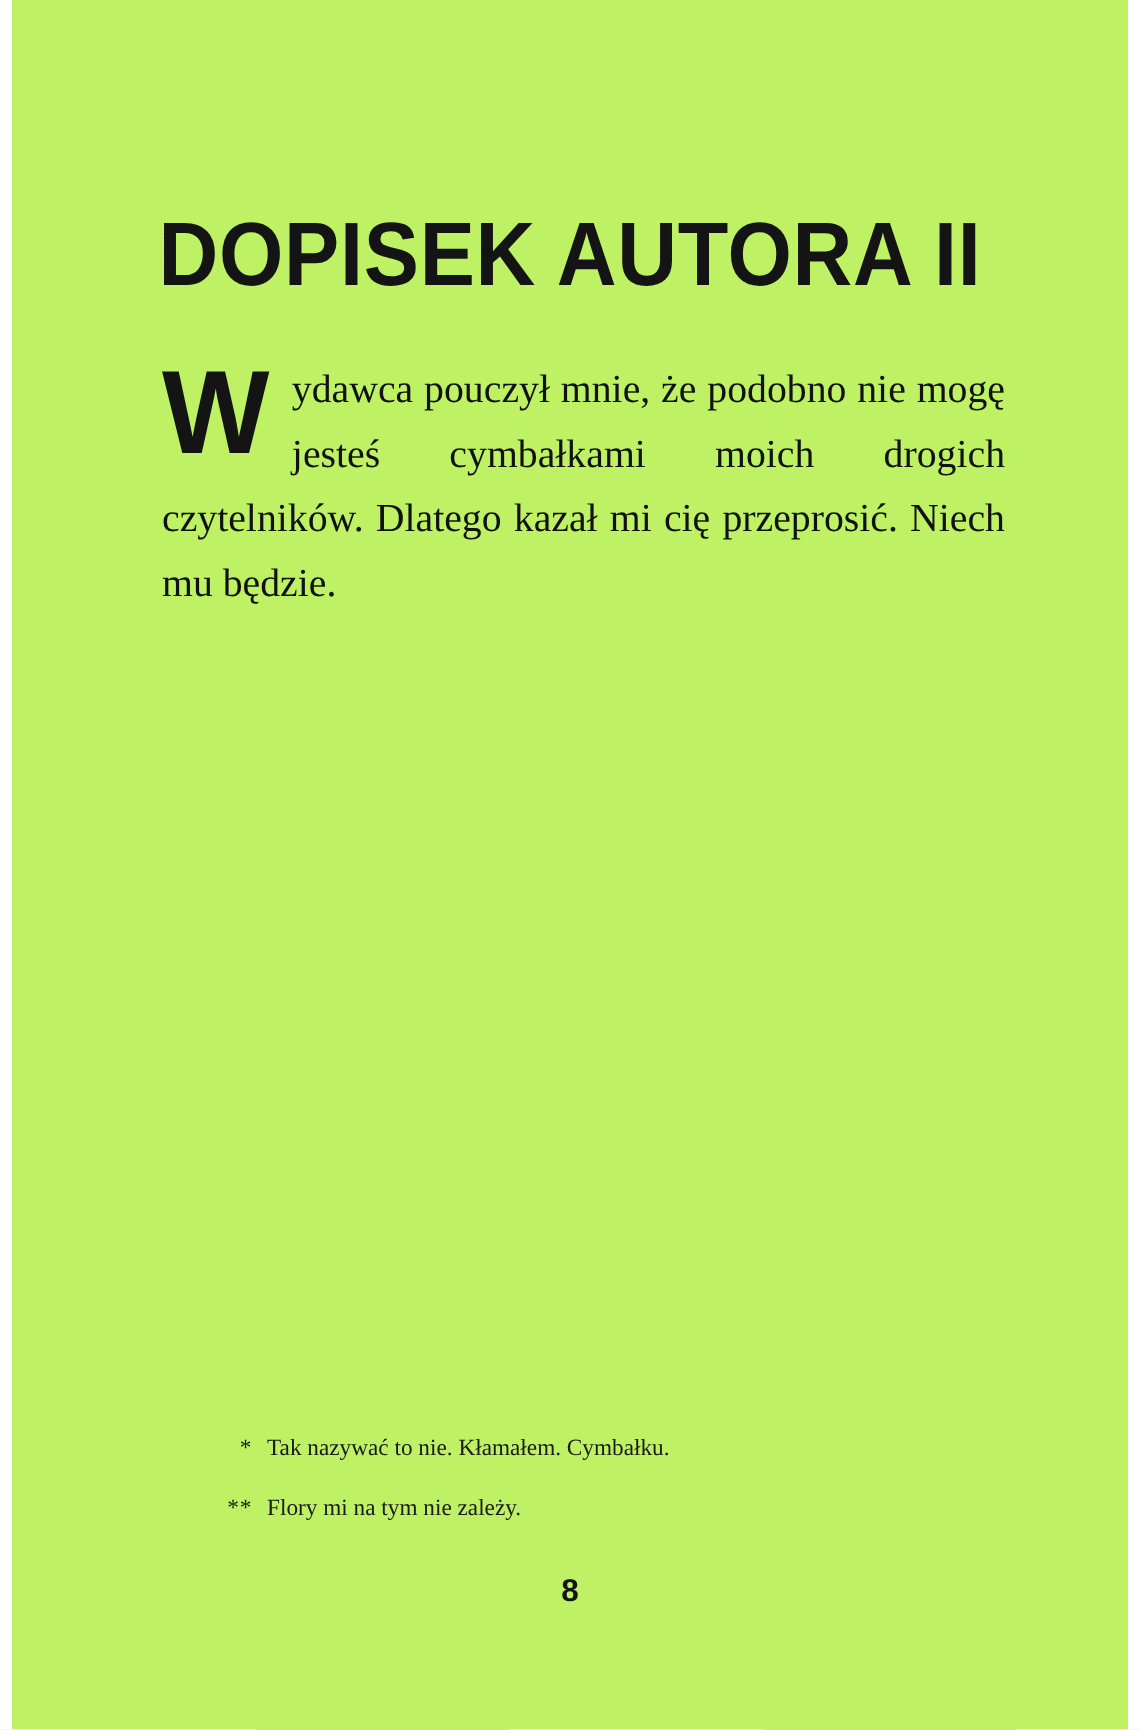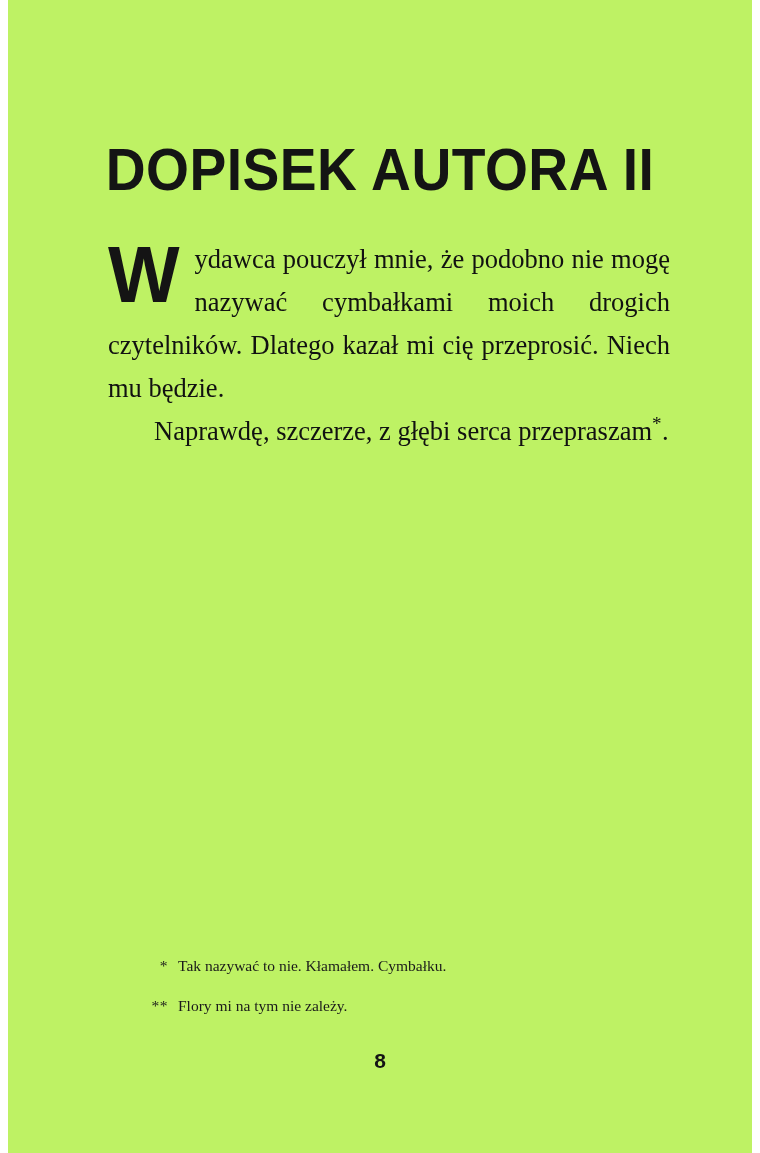--- a/index.html
+++ b/index.html
@@ -137,24 +137,23 @@
 </head>
 <body>
 
 <div class="page">
 
   <h1 class="chapter-title">DOPISEK AUTORA II</h1>
 
   <div class="text-column">
 
     <p class="para para-first">
-      <span class="dropcap">W</span><span>ydawca pouczył mnie, że podobno nie mogę nazywać cymbałkami moich dro­gich czytelników. Dlatego kazał mi cię przepro­sić. Niech mu będzie.</span>
+      <span class="dropcap">W</span><span>ydawca pouczył mnie, że podobno nie mogę jesteś cymbałkami moich dro­gich czytelników. Dlatego kazał mi cię przepro­sić. Niech mu będzie.</span>
     </p>
 
-    <p class="para"><span>Naprawdę, szczerze, z głębi serca przepra­szam</span><span class="fn-ref">*</span><span>.</span></p>
 
 
 
 
   </div>
 
   <div class="footnotes">
 
     <div class="footnote">
       <span class="footnote-marker">*</span>

